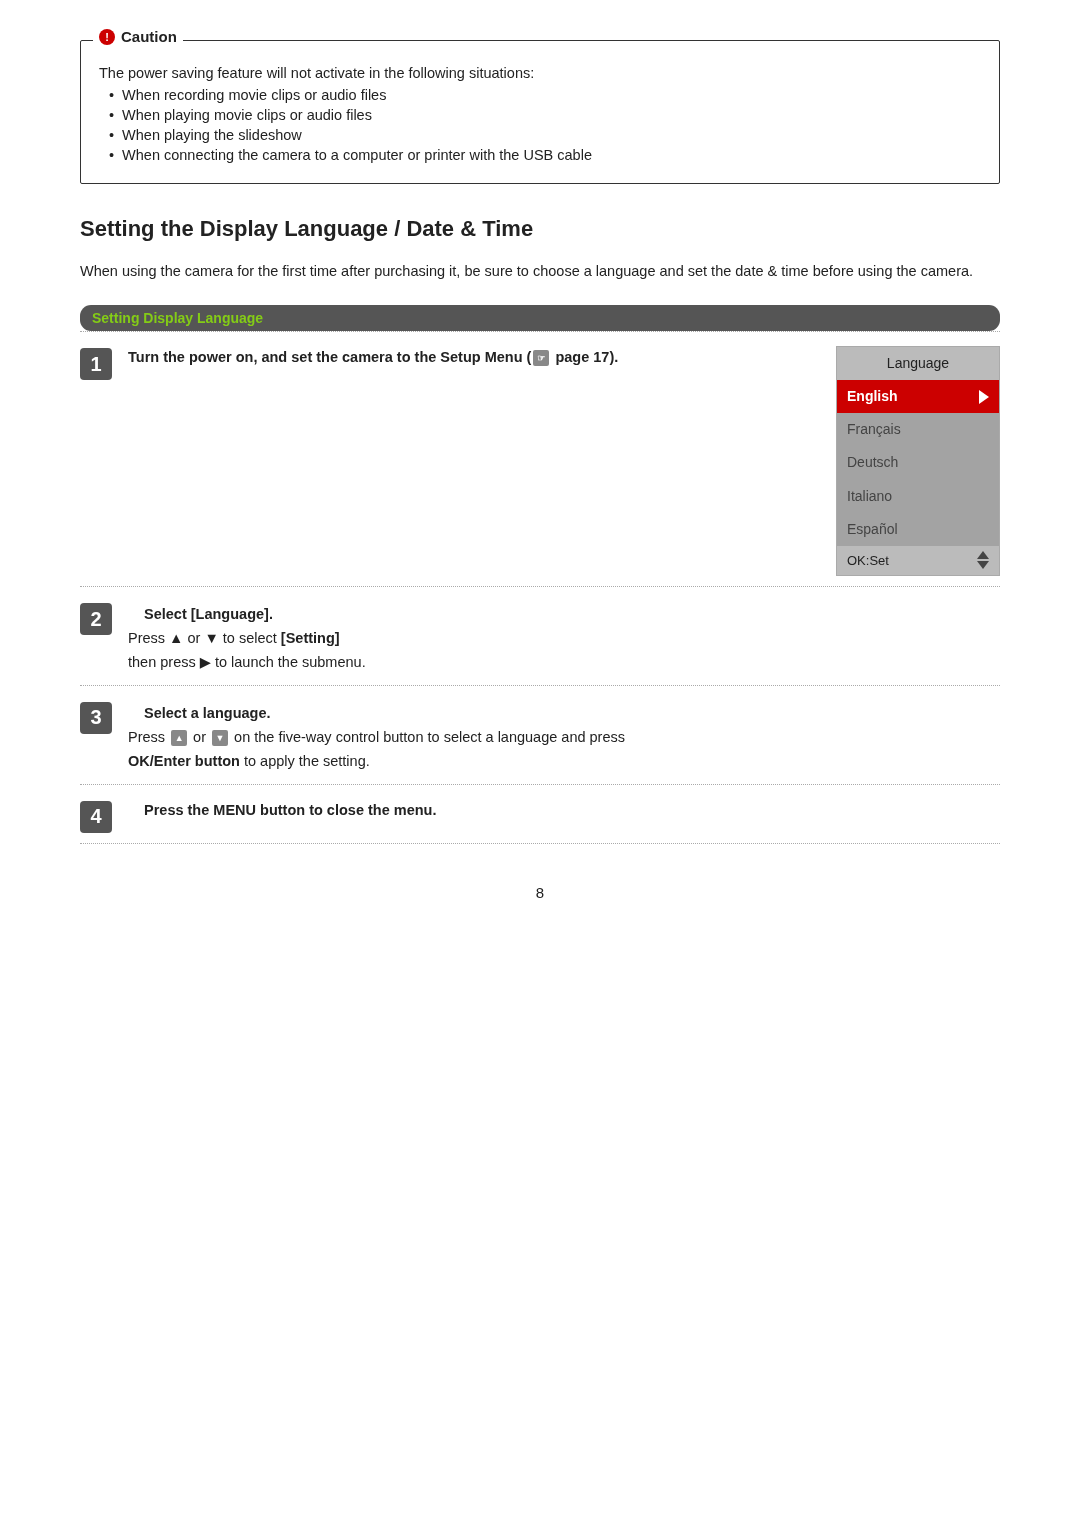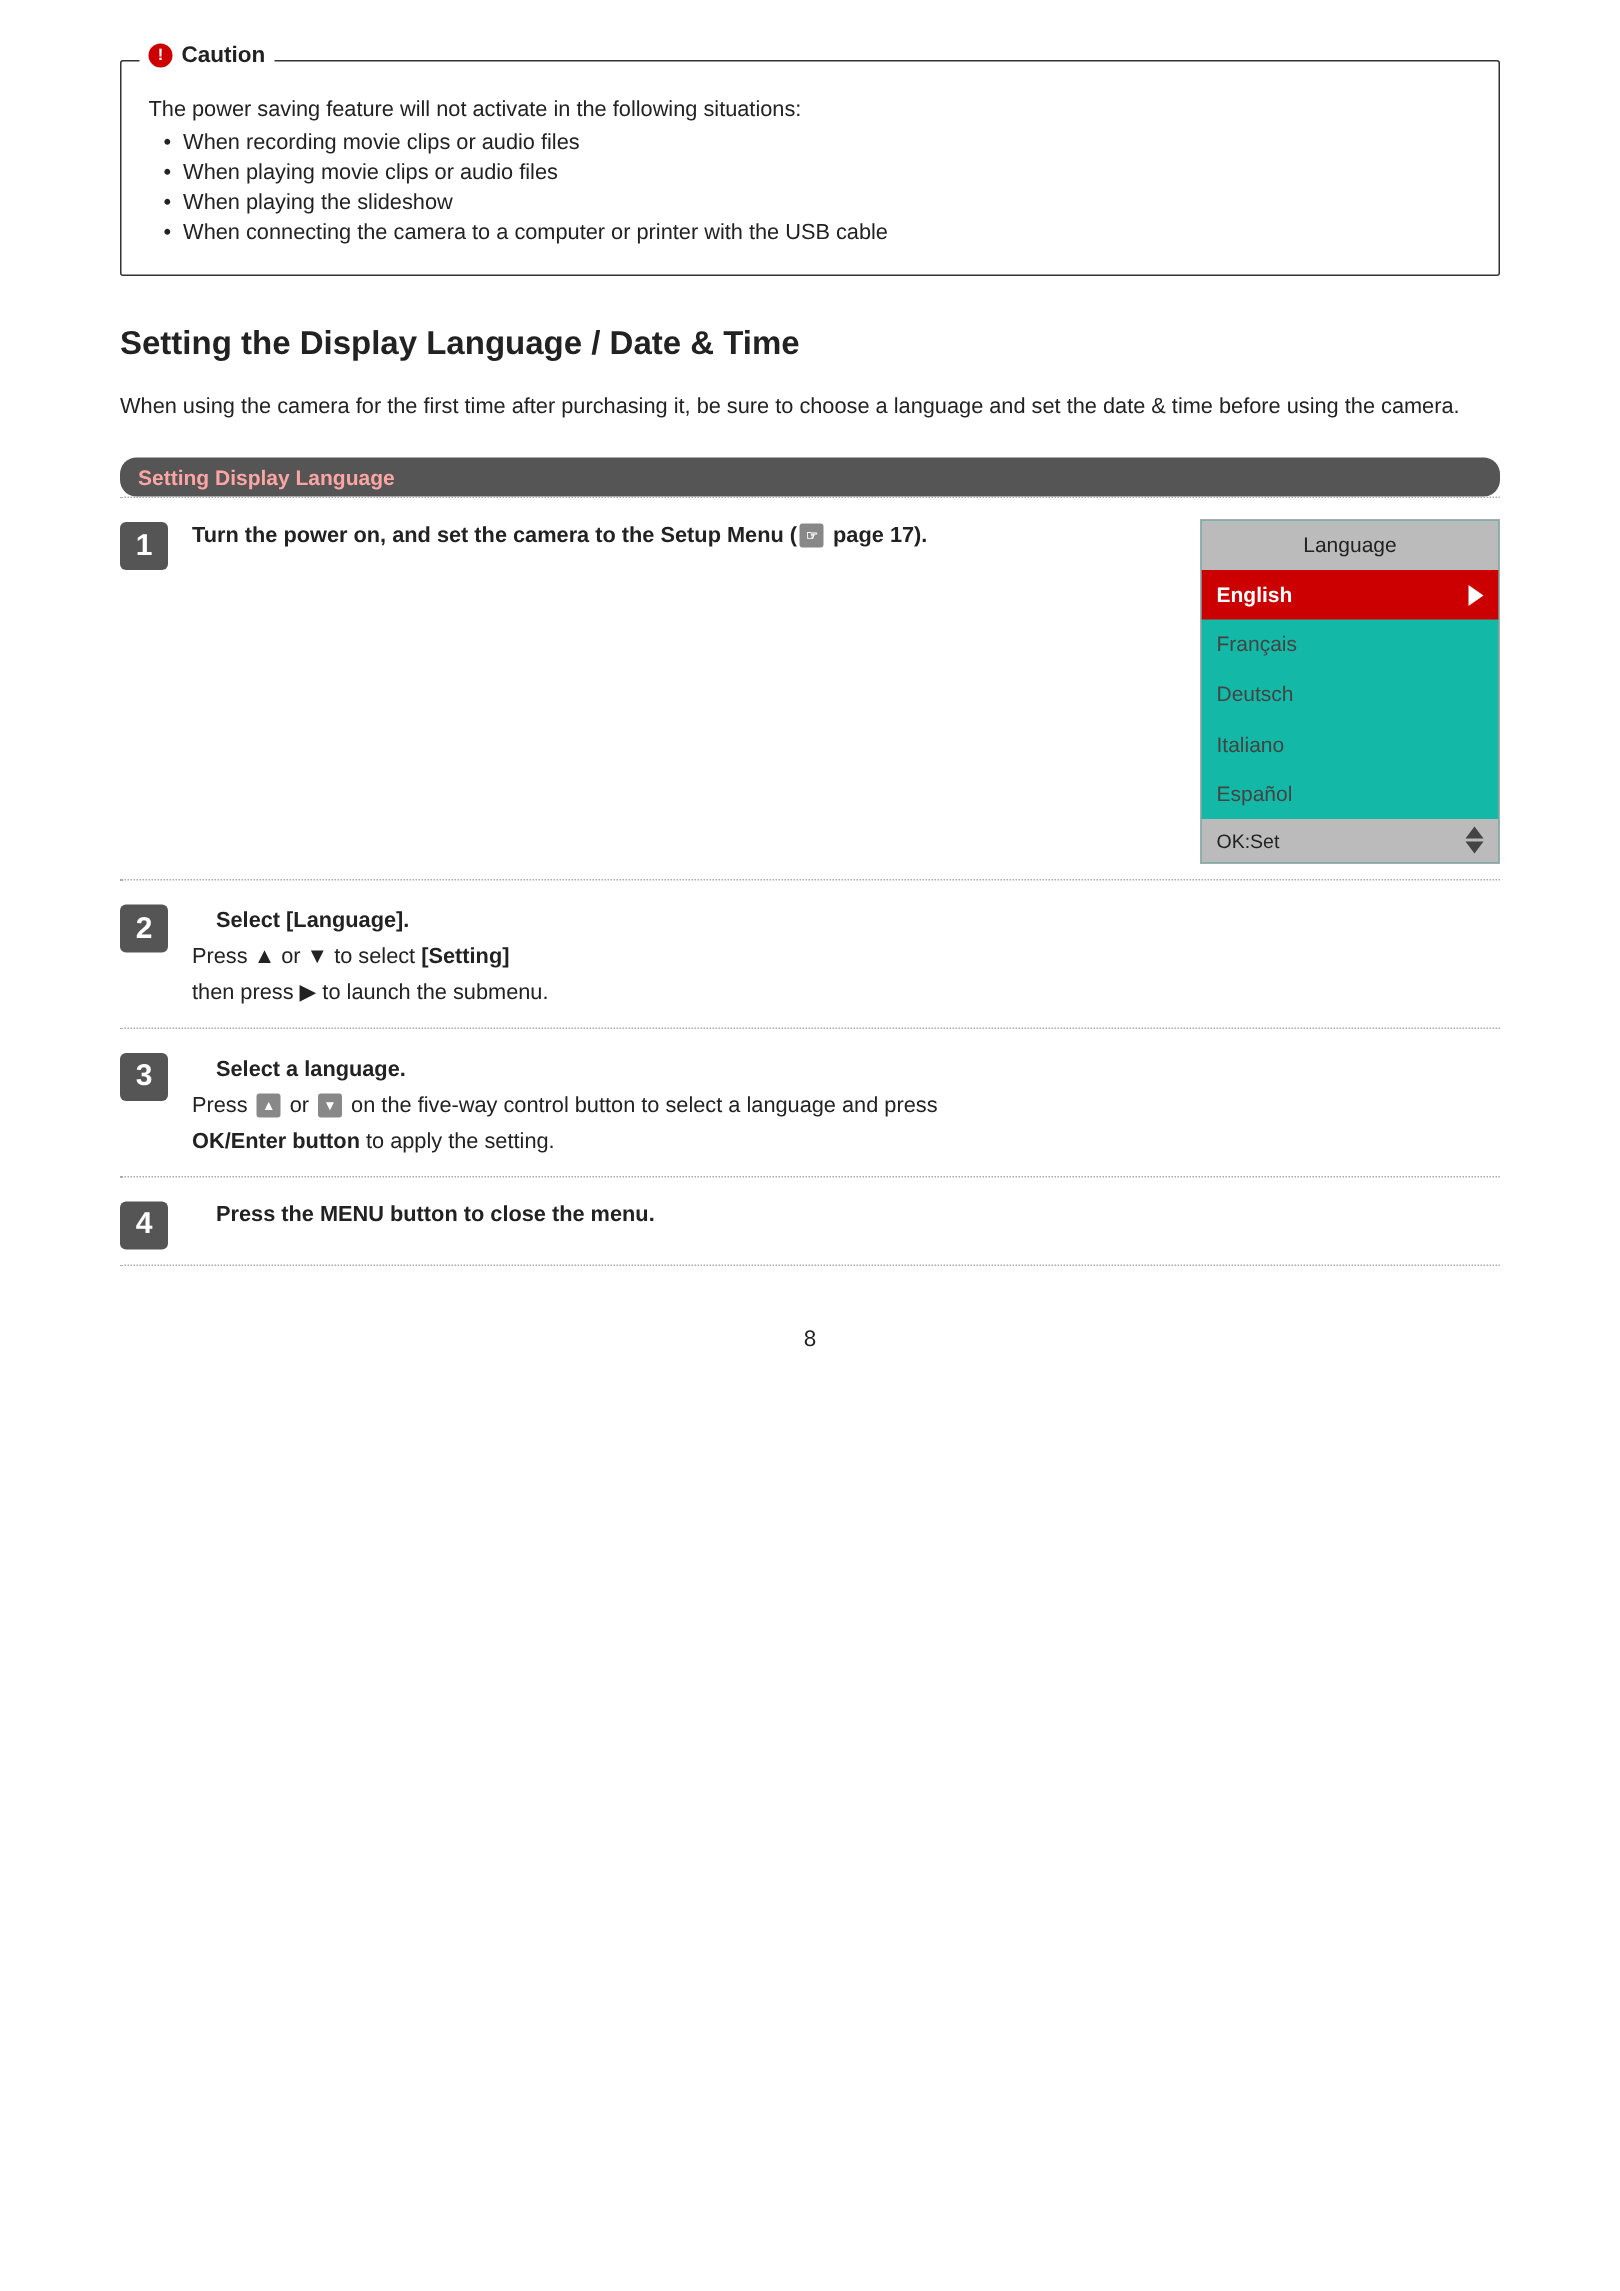--- a/index.html
+++ b/index.html
@@ -82,21 +82,21 @@
     .intro-text {
       font-size: 14.5px;
       color: #222;
       margin-bottom: 22px;
       line-height: 1.6;
     }
 
     
     .setting-bar {
       background: #555;
-      color: #fca5a5;
+      color: #84cc16;
       font-size: 14px;
       font-weight: bold;
       padding: 5px 12px;
       margin-bottom: 0;
       border-radius: 11px;
     }
 
     
     .steps-area {
       border: none;
@@ -152,23 +152,23 @@
       flex: 1;
     }
     .step-right {
       margin-left: 24px;
       flex-shrink: 0;
     }
 
     
     .lang-menu {
       border: 1px solid #aaa;
-      width: 200px;
+      width: 164px;
       font-size: 14px;
-      background: #14b8a6;
+      background: #a3a3a3;
       overflow: hidden;
     }
     .lang-menu-header {
       background: #bbb;
       color: #222;
       padding: 5px 10px;
       font-size: 14px;
       text-align: center;
     }
     .lang-menu-item {

